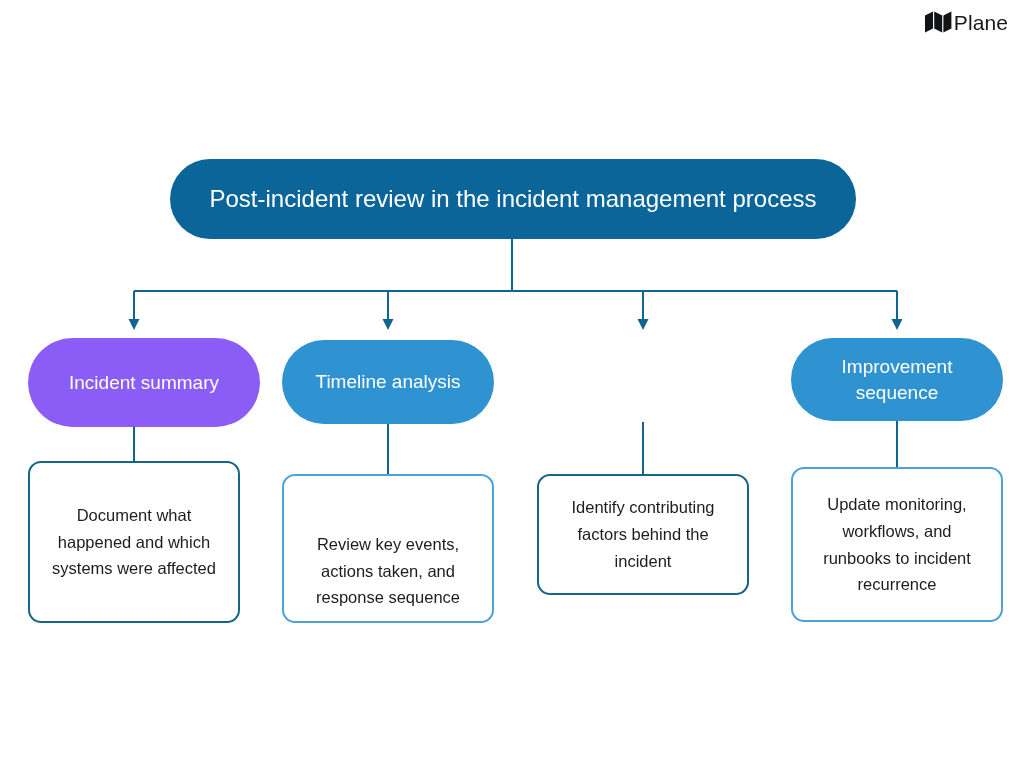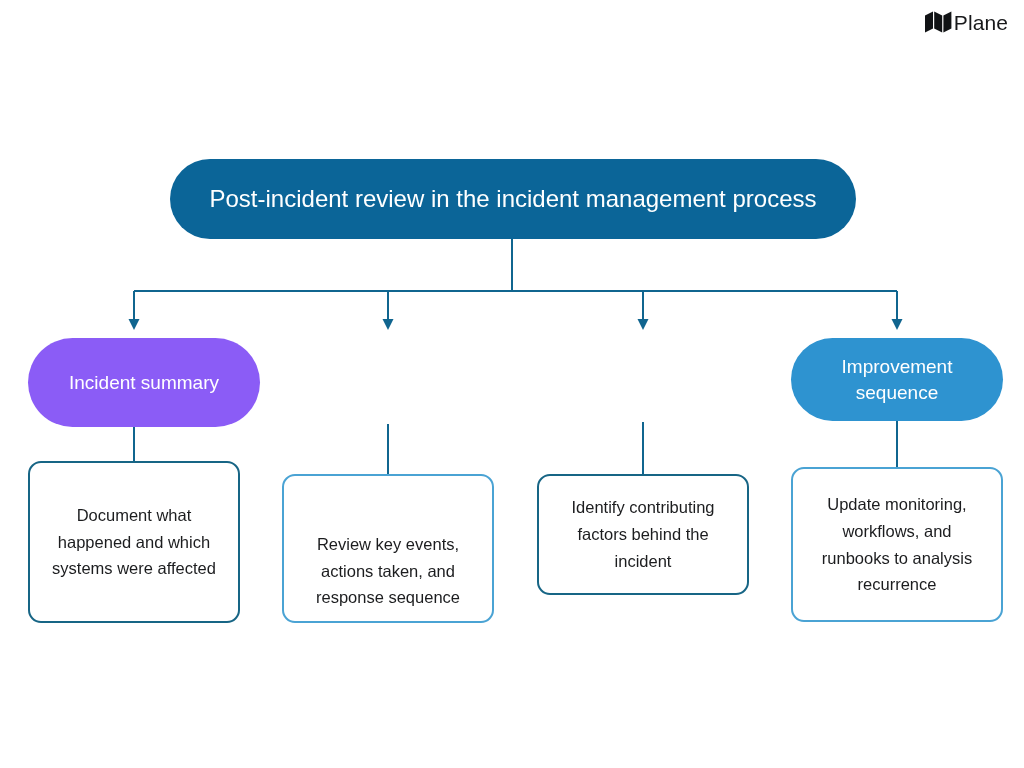--- a/index.html
+++ b/index.html
@@ -154,28 +154,31 @@
     <span class="title-pill-text">Post-incident review in the incident management process</span>
   </div>
 
   <div class="node-pill" style="left:28px; top:338px; width:232px; height:89px; background:#8b5cf6;">
     <span class="node-pill-text">Incident summary</span>
   </div>
   <div class="desc-box" style="left:28px; top:461px; width:212px; height:162px; border-color:#176585;">
     <span class="desc-box-text">Document what happened and which systems were affected</span>
   </div>
 
+  <div class="node-pill" style="left:282px; top:340px; width:212px; height:84px; background:#2e93d0;">
+    <span class="node-pill-text">Timeline analysis</span>
+  </div>
   <div class="desc-box" style="left:282px; top:474px; width:212px; height:149px; border-color:#4aa3d4;align-items:flex-end;">
     <span class="desc-box-text">Review key events, actions taken, and response sequence</span>
   </div>
 
   <div class="desc-box" style="left:537px; top:474px; width:212px; height:121px; border-color:#176585;">
     <span class="desc-box-text">Identify contributing factors behind the incident</span>
   </div>
 
   <div class="node-pill" style="left:791px; top:338px; width:212px; height:83px; background:#2e93d0;">
     <span class="node-pill-text">Improvement sequence</span>
   </div>
   <div class="desc-box" style="left:791px; top:467px; width:212px; height:155px; border-color:#4aa3d4;">
-    <span class="desc-box-text">Update monitoring, workflows, and runbooks to analysis recurrence</span>
+    <span class="desc-box-text">Update monitoring, workflows, and runbooks to incident recurrence</span>
   </div>
 
 </div>
 
 </body></html>

